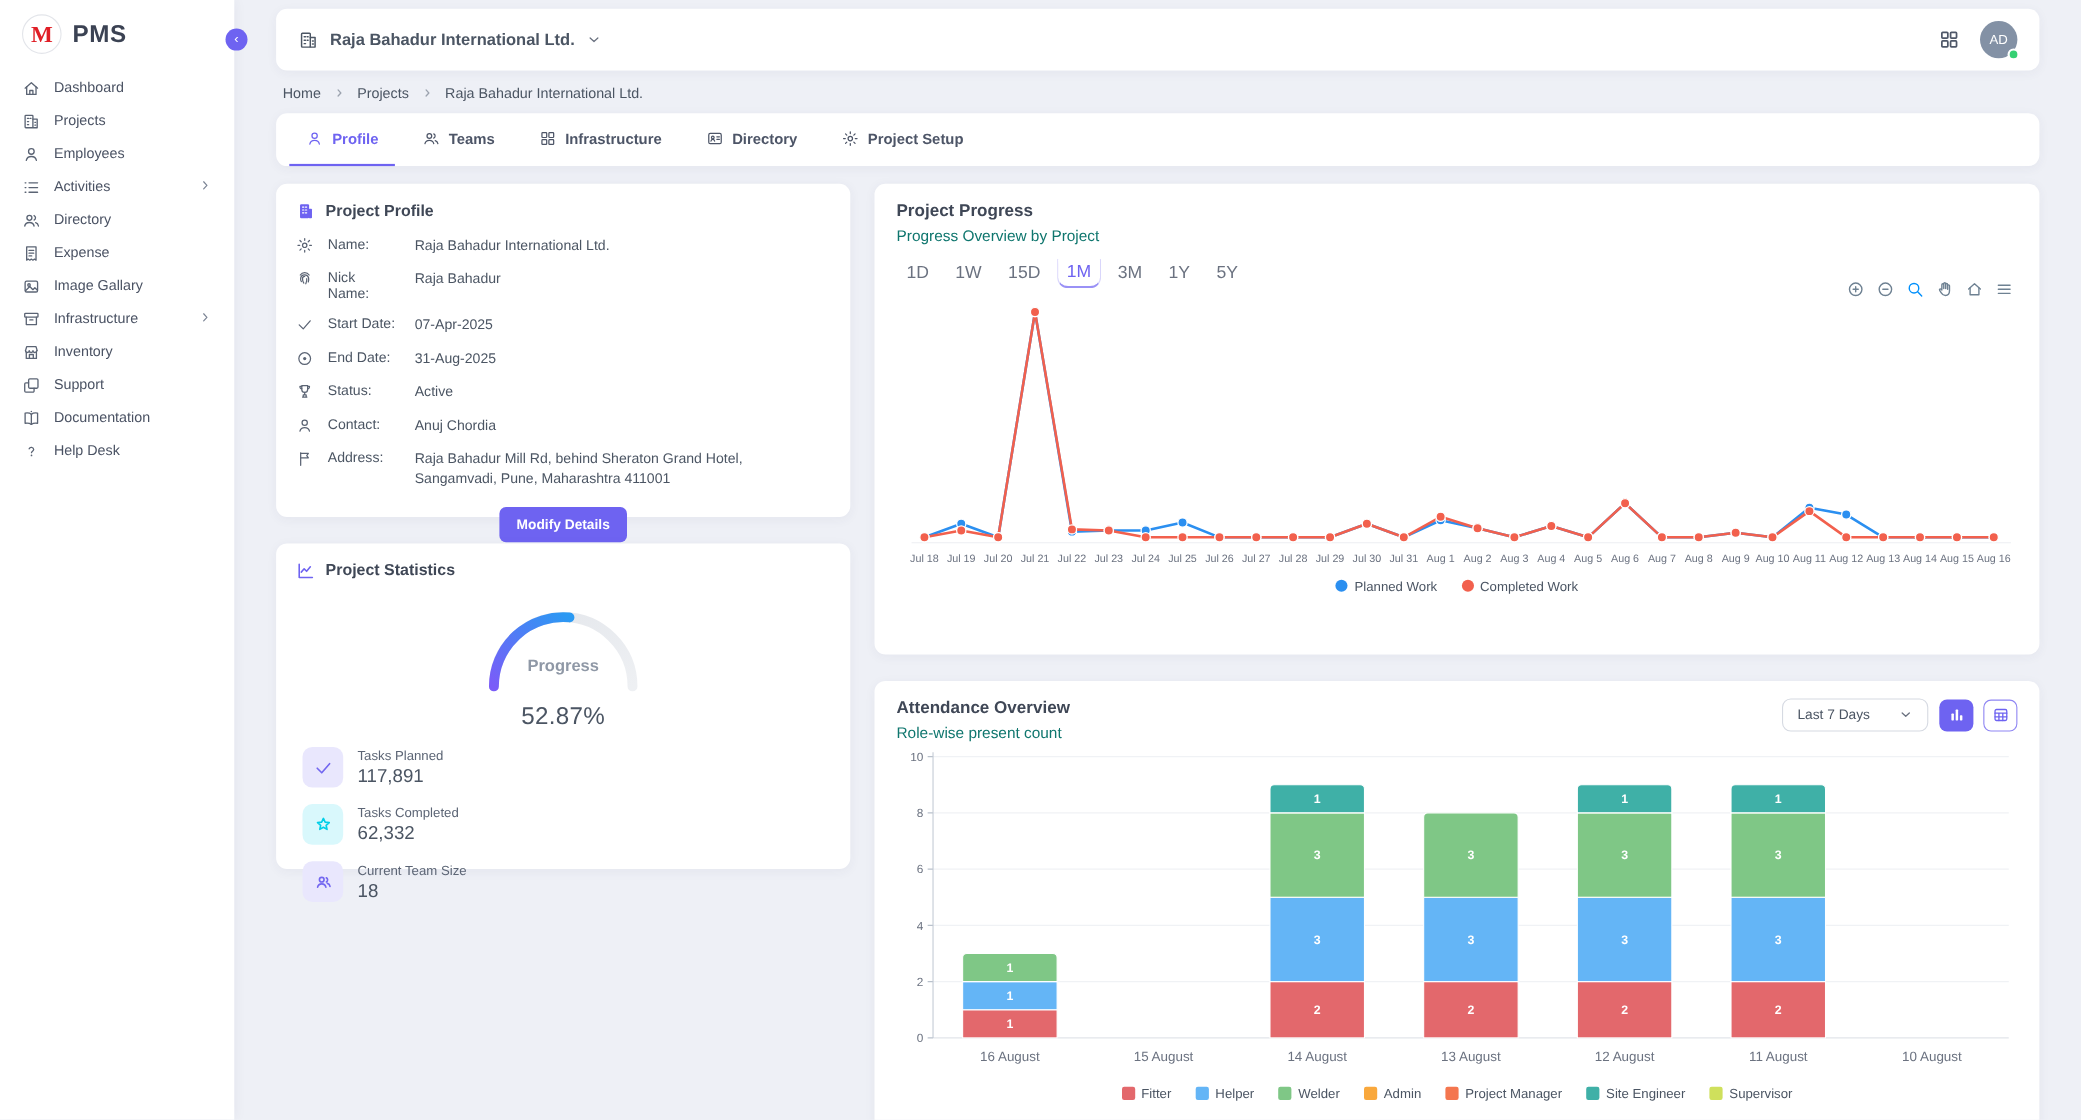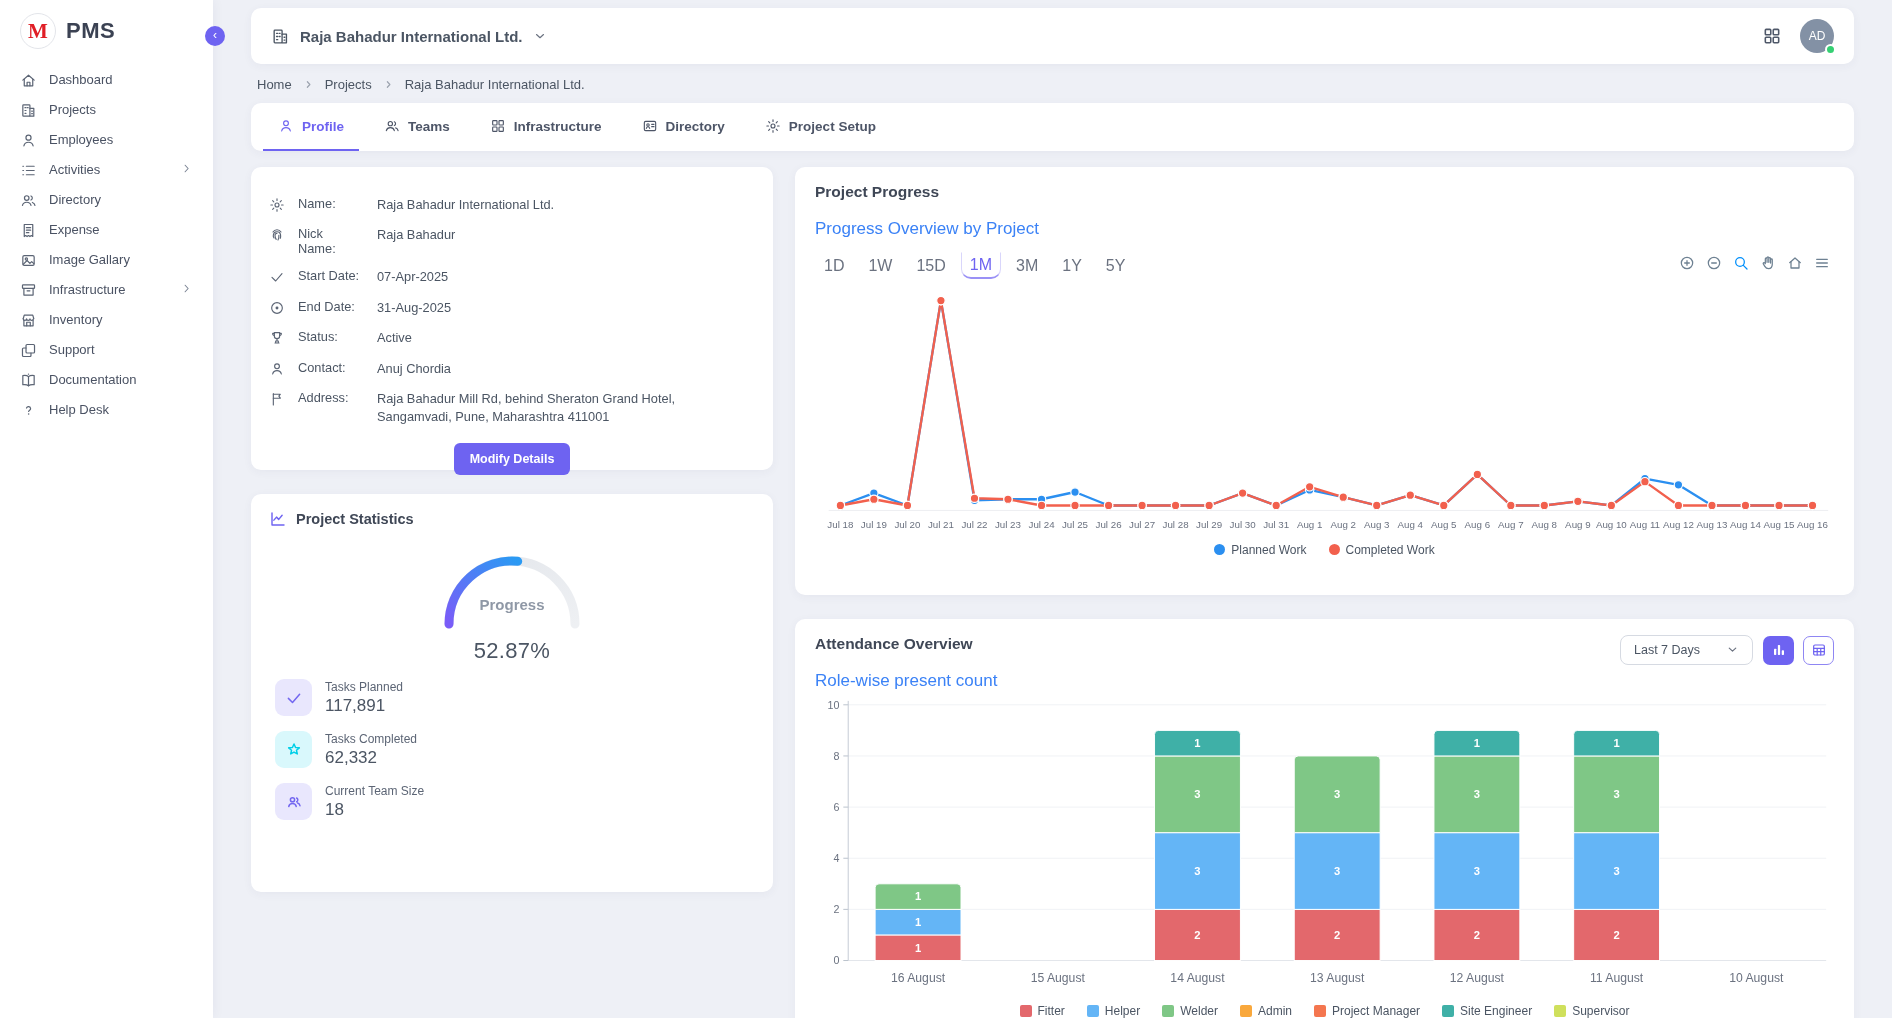--- a/index.html
+++ b/index.html
@@ -35,30 +35,30 @@
   .crumb{cursor:pointer}
   .tabs{display:flex;align-items:stretch;height:48px;padding:0 12px;gap:10px}
   .tab{display:flex;align-items:center;gap:8px;padding:0 15px;font-size:13.5px;font-weight:600;color:#4d5567;border-bottom:2px solid transparent;cursor:pointer}
   .tab .icon{width:16px;height:16px}
   .tab.active{color:#6e63f1;border-bottom-color:#6e63f1}
   .content{display:flex;gap:22px;margin-top:16px}
   .col-left{width:522px;flex:none;display:flex;flex-direction:column;gap:24px}
   .col-right{flex:1;display:flex;flex-direction:column;gap:24px;min-width:0}
   .card-title{display:flex;align-items:center;gap:9px;font-size:14.5px;font-weight:700;color:#3f4756}
   .card-title .icon{width:18px;height:18px;color:#6e63f1}
-  .card-sub{font-size:17px;color:#3b82f6;margin-top:18px}
+  .card-sub{font-size:14px;color:#0f766e;margin-top:5px}
   
   .profile-card{padding:16px 18px;height:303px}
   .field-row{display:flex;align-items:flex-start;margin-top:12.5px;font-size:12.8px}
   .field-row .icon{width:16px;height:16px;color:#5b6474;margin-top:1px}
   .field-label{width:64px;margin-left:13px;color:#4b5563;flex:none}
   .field-value{margin-left:15px;color:#4b5563;max-width:330px;line-height:1.4}
   .modify-btn{display:block;margin:17px auto 11px;background:#6e63f1;color:#fff;border:none;border-radius:6px;padding:9px 16px;font-size:12.5px;font-weight:700;cursor:pointer;font-family:inherit}
   
-  .stats-card{padding:16px 18px;height:398px}
+  .stats-card{padding:16px 18px;height:296px}
   .gauge-wrap{display:flex;flex-direction:column;align-items:center;margin-top:10px}
   .gauge-value{font-size:22px;color:#4b5563;margin-top:4px;letter-spacing:.3px}
   .stat-row{display:flex;align-items:center;gap:13px;margin-top:15px;padding-left:6px}
   .stat-icon{width:37px;height:37px;border-radius:9px;display:flex;align-items:center;justify-content:center;flex:none}
   .stat-icon .icon{width:18px;height:18px}
   .stat-icon.purple{background:#e9e7fd;color:#7367f0}
   .stat-icon.cyan{background:#d9f8fc;color:#00cfe8}
   .stat-label{font-size:12px;font-weight:400;color:#5c6575}
   .stat-value{font-size:17px;color:#4b5563;margin-top:2px}
   
@@ -334,20 +334,30 @@
             </svg>
           </span>
           <span>Project Setup</span>
         </div>
       </div>
 
     <div class="content">
 
       <div class="col-left">
         <section class="card profile-card">
+          <div class="card-title">
+            <span class="icon">
+                <svg viewBox="0 0 24 24">
+                  <rect x="5" y="3.5" width="11" height="17" rx="1.5" fill="currentColor"></rect>
+                  <rect x="15.5" y="9" width="4" height="11.5" rx="1" fill="currentColor"></rect>
+                  <path d="M8 7h1.6M11.5 7h1.6M8 10.5h1.6M11.5 10.5h1.6M8 14h1.6M11.5 14h1.6" stroke="#fff" stroke-width="1.4" stroke-linecap="round"></path>
+                </svg>
+              </span>
+            <span>Project Profile</span>
+          </div>
           <div id="profile-fields">
               <div class="field-row">
                 <span class="icon ">
                   <svg viewBox="0 0 24 24" fill="none" stroke="currentColor" stroke-width="1.7" stroke-linecap="round" stroke-linejoin="round">
                     <circle cx="12" cy="12" r="3"></circle>
                     <path d="M12 2.8v2.4M12 18.8v2.4M2.8 12h2.4M18.8 12h2.4M5.5 5.5l1.7 1.7M16.8 16.8l1.7 1.7M18.5 5.5l-1.7 1.7M7.2 16.8l-1.7 1.7"></path>
                   </svg>
                 </span>
                 <span class="field-label">Name:</span>
                 <span class="field-value">Raja Bahadur International Ltd.</span>

